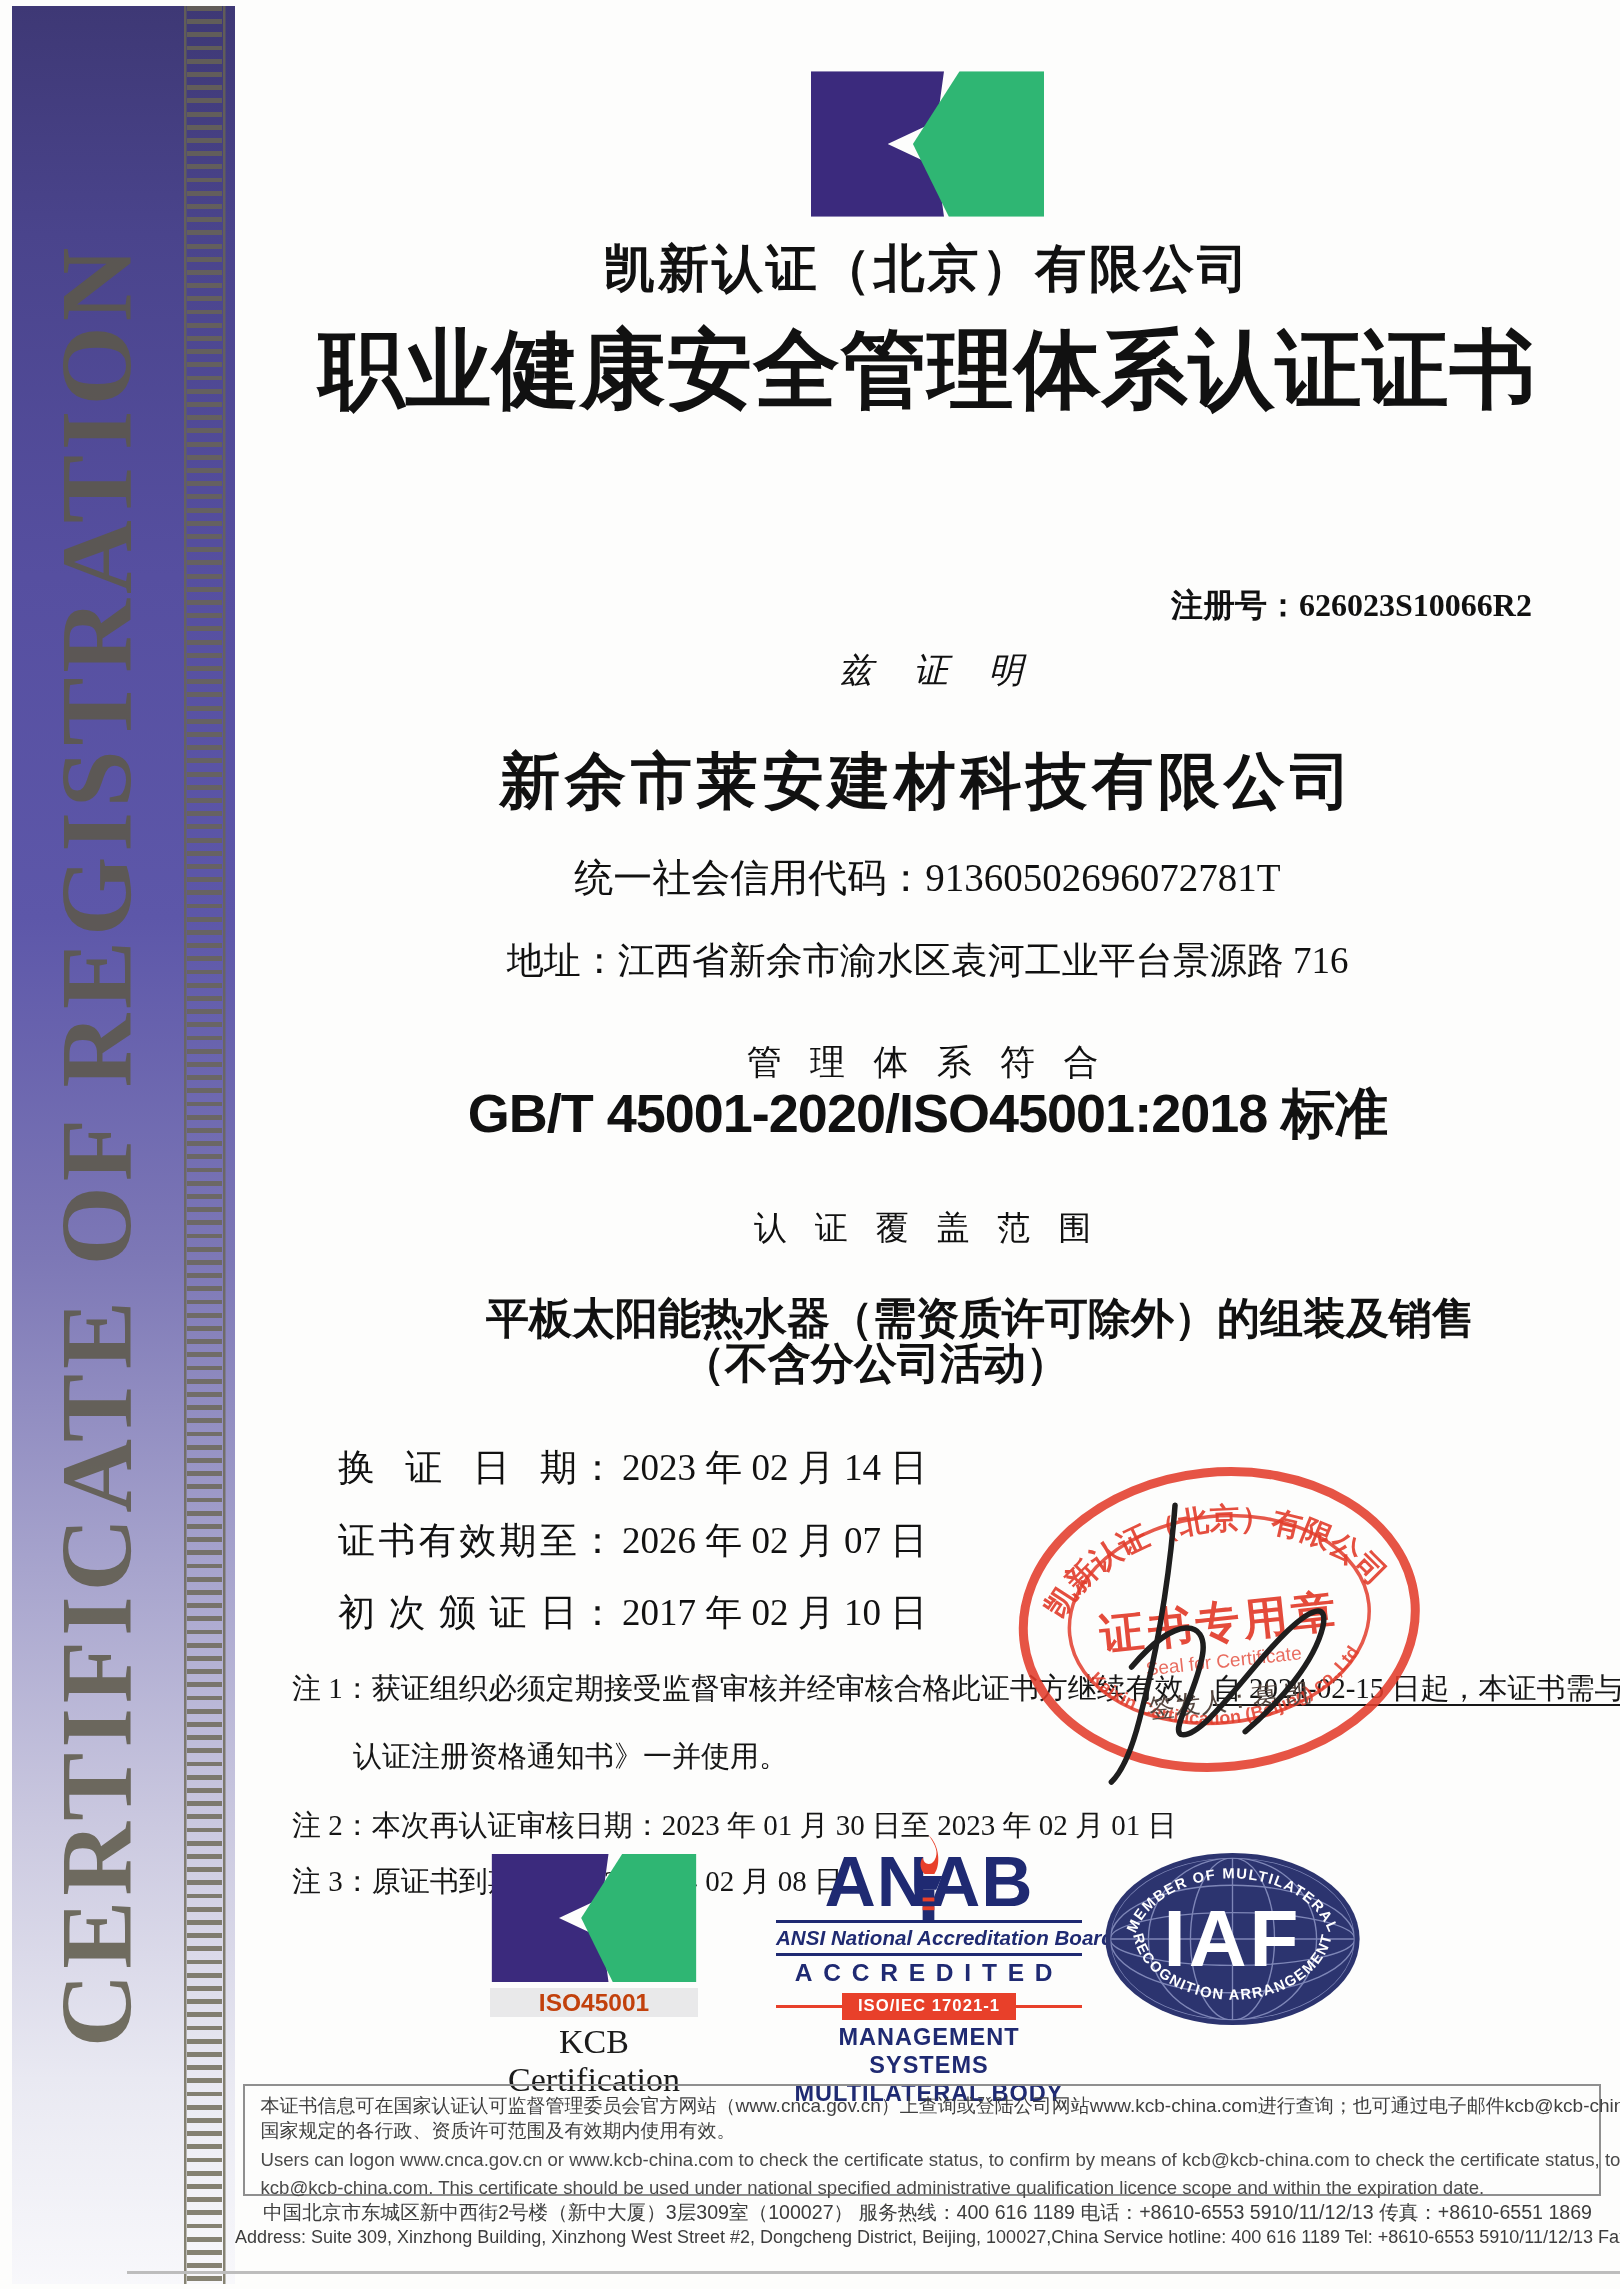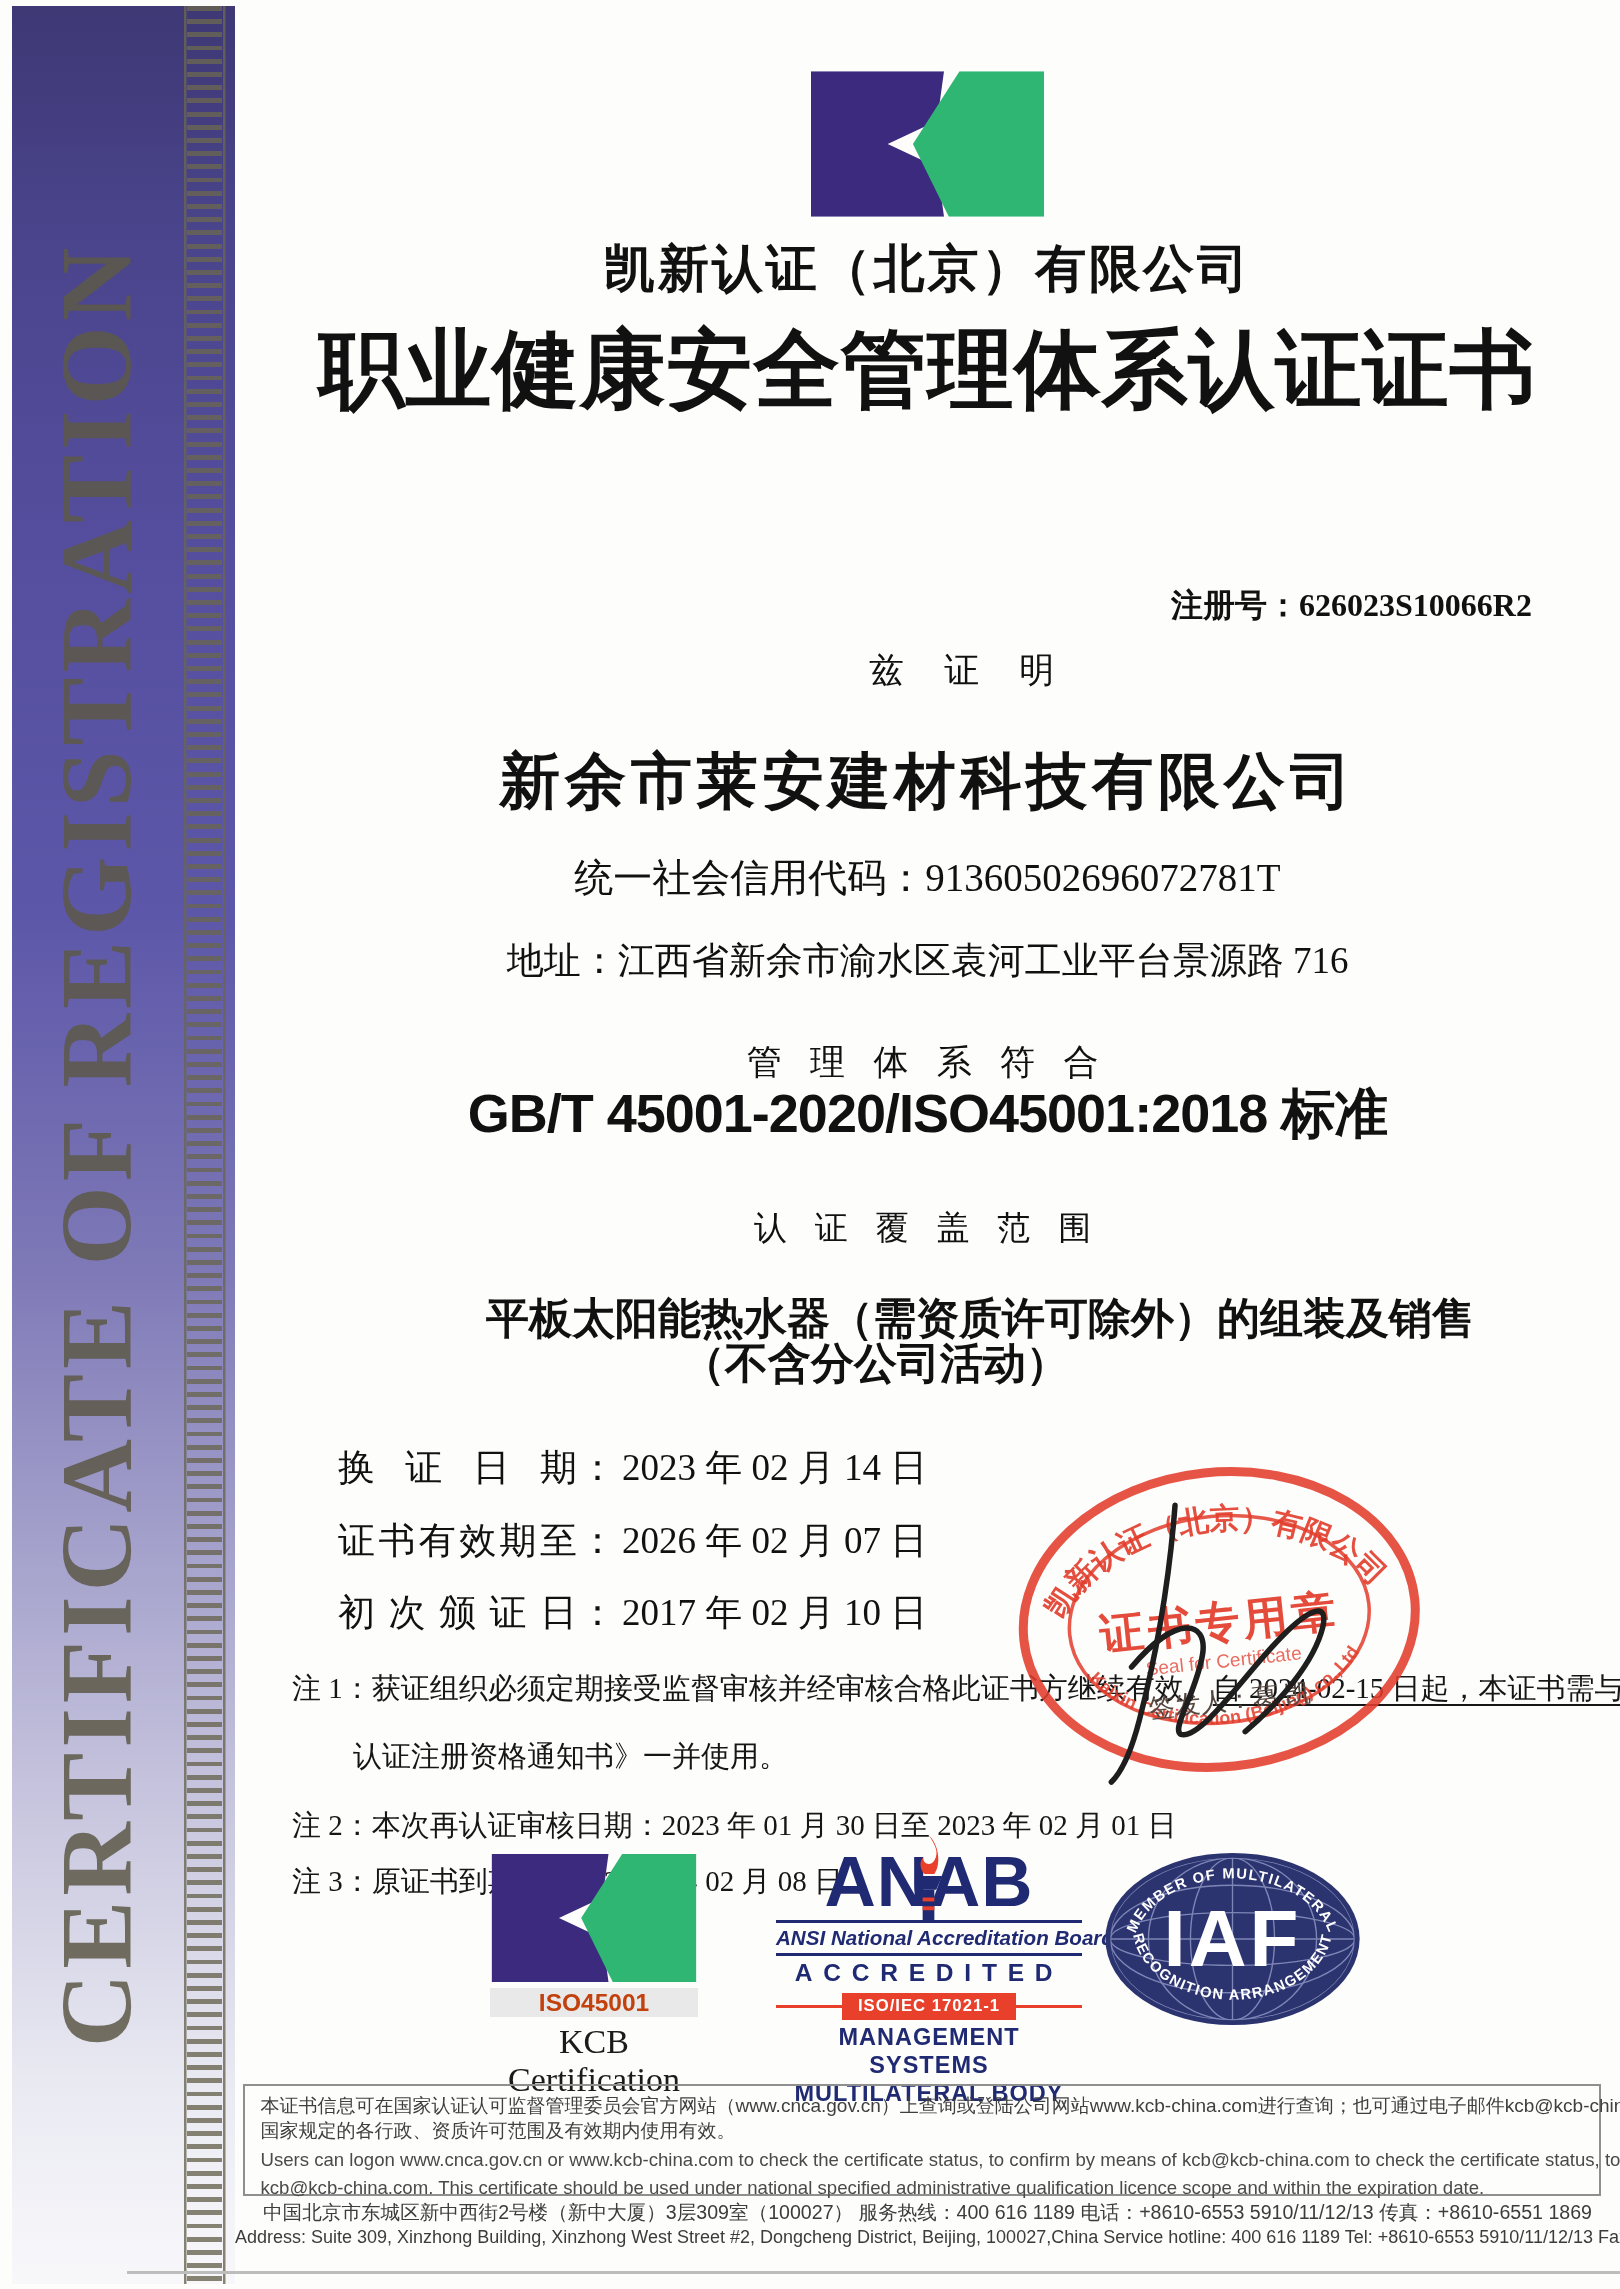--- a/index.html
+++ b/index.html
@@ -31,21 +31,21 @@
   }
   
   .content{position:absolute;left:235px;top:0;width:1385px;height:2290px;}
   .abs{position:absolute;}
   .ctr{left:0;right:0;text-align:center;}
   .cjk{font-family:"Liberation Serif","DejaVu Serif",serif;}
   .top-logo{left:0;right:0;top:71px;text-align:center;}
   .header-company{top:235px;font-size:51px;font-weight:bold;letter-spacing:2.9px;}
   .cert-title{top:312px;font-size:86px;font-weight:900;letter-spacing:1px;}
   .reg-line{top:584px;left:936px;font-size:32px;font-weight:bold;white-space:nowrap;}
-  .certify{top:647px;left:634px;font-size:35px;letter-spacing:15.7px;white-space:nowrap;}
+  .certify{top:647px;left:603px;font-size:35px;letter-spacing:15.7px;white-space:nowrap;font-style:italic;}
   .holder-name{top:741px;font-size:61px;font-weight:bold;letter-spacing:4.9px;white-space:nowrap;}
   .credit{top:851px;font-size:39px;white-space:nowrap;}
   .addr{top:936px;font-size:37px;white-space:nowrap;}
   .conform{top:1039px;font-size:35px;letter-spacing:9.8px;}
   .standard{
     top:1078px;font-size:54px;font-weight:800;letter-spacing:-1px;
     font-family:"Liberation Sans","DejaVu Sans",sans-serif;
     text-align:center;
   }
   .scope-label{top:1206px;font-size:33px;letter-spacing:9.8px;}

